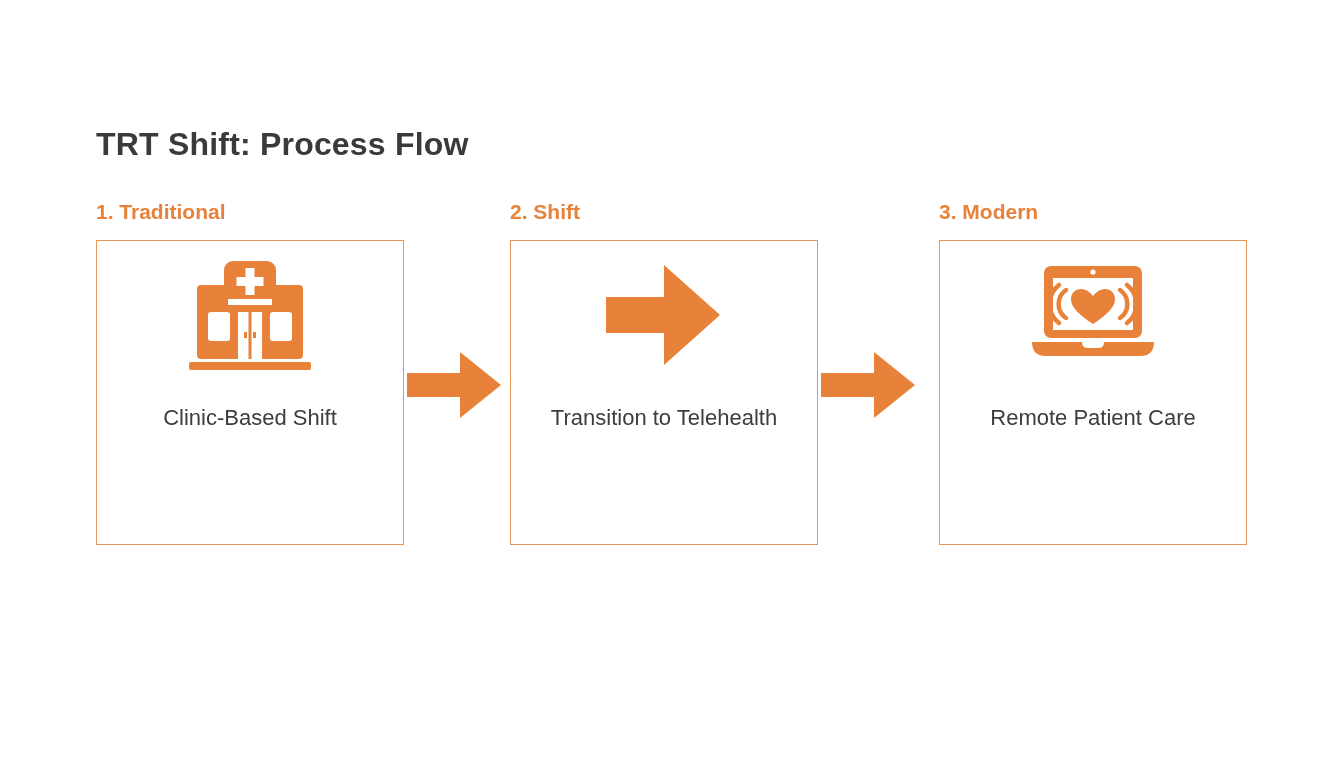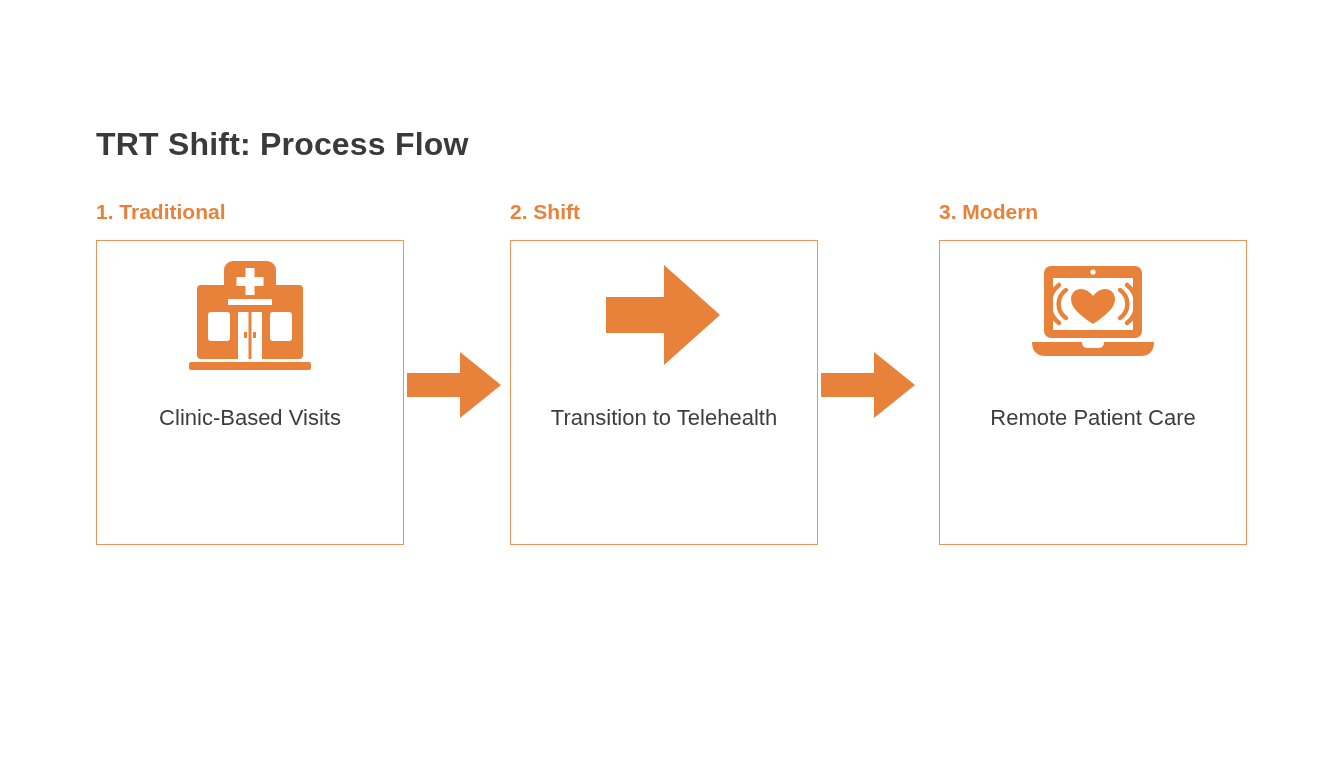--- a/index.html
+++ b/index.html
@@ -130,21 +130,21 @@
           <rect x="55" y="57" width="24" height="47" fill="#ffffff"></rect>
 
           <rect x="65.5" y="57" width="3" height="47" class="orange"></rect>
 
           <rect x="61" y="77" width="3" height="6" class="orange"></rect>
           <rect x="70" y="77" width="3" height="6" class="orange"></rect>
 
           <rect x="6" y="107" width="122" height="8" rx="2" class="orange"></rect>
         </svg>
       </div>
-      <div class="step-caption">Clinic-Based Visits</div>
+      <div class="step-caption">Clinic-Based Shift</div>
     </div>
 
     <div class="connector connector-1">
       <svg width="96" height="70" viewBox="0 0 96 70" aria-hidden="true">
         <polygon points="0,23 53,23 53,2 94,35 53,68 53,47 0,47" class="orange"></polygon>
       </svg>
     </div>
 
     <div class="step step-2">
       <div class="step-label">2. Shift</div>

